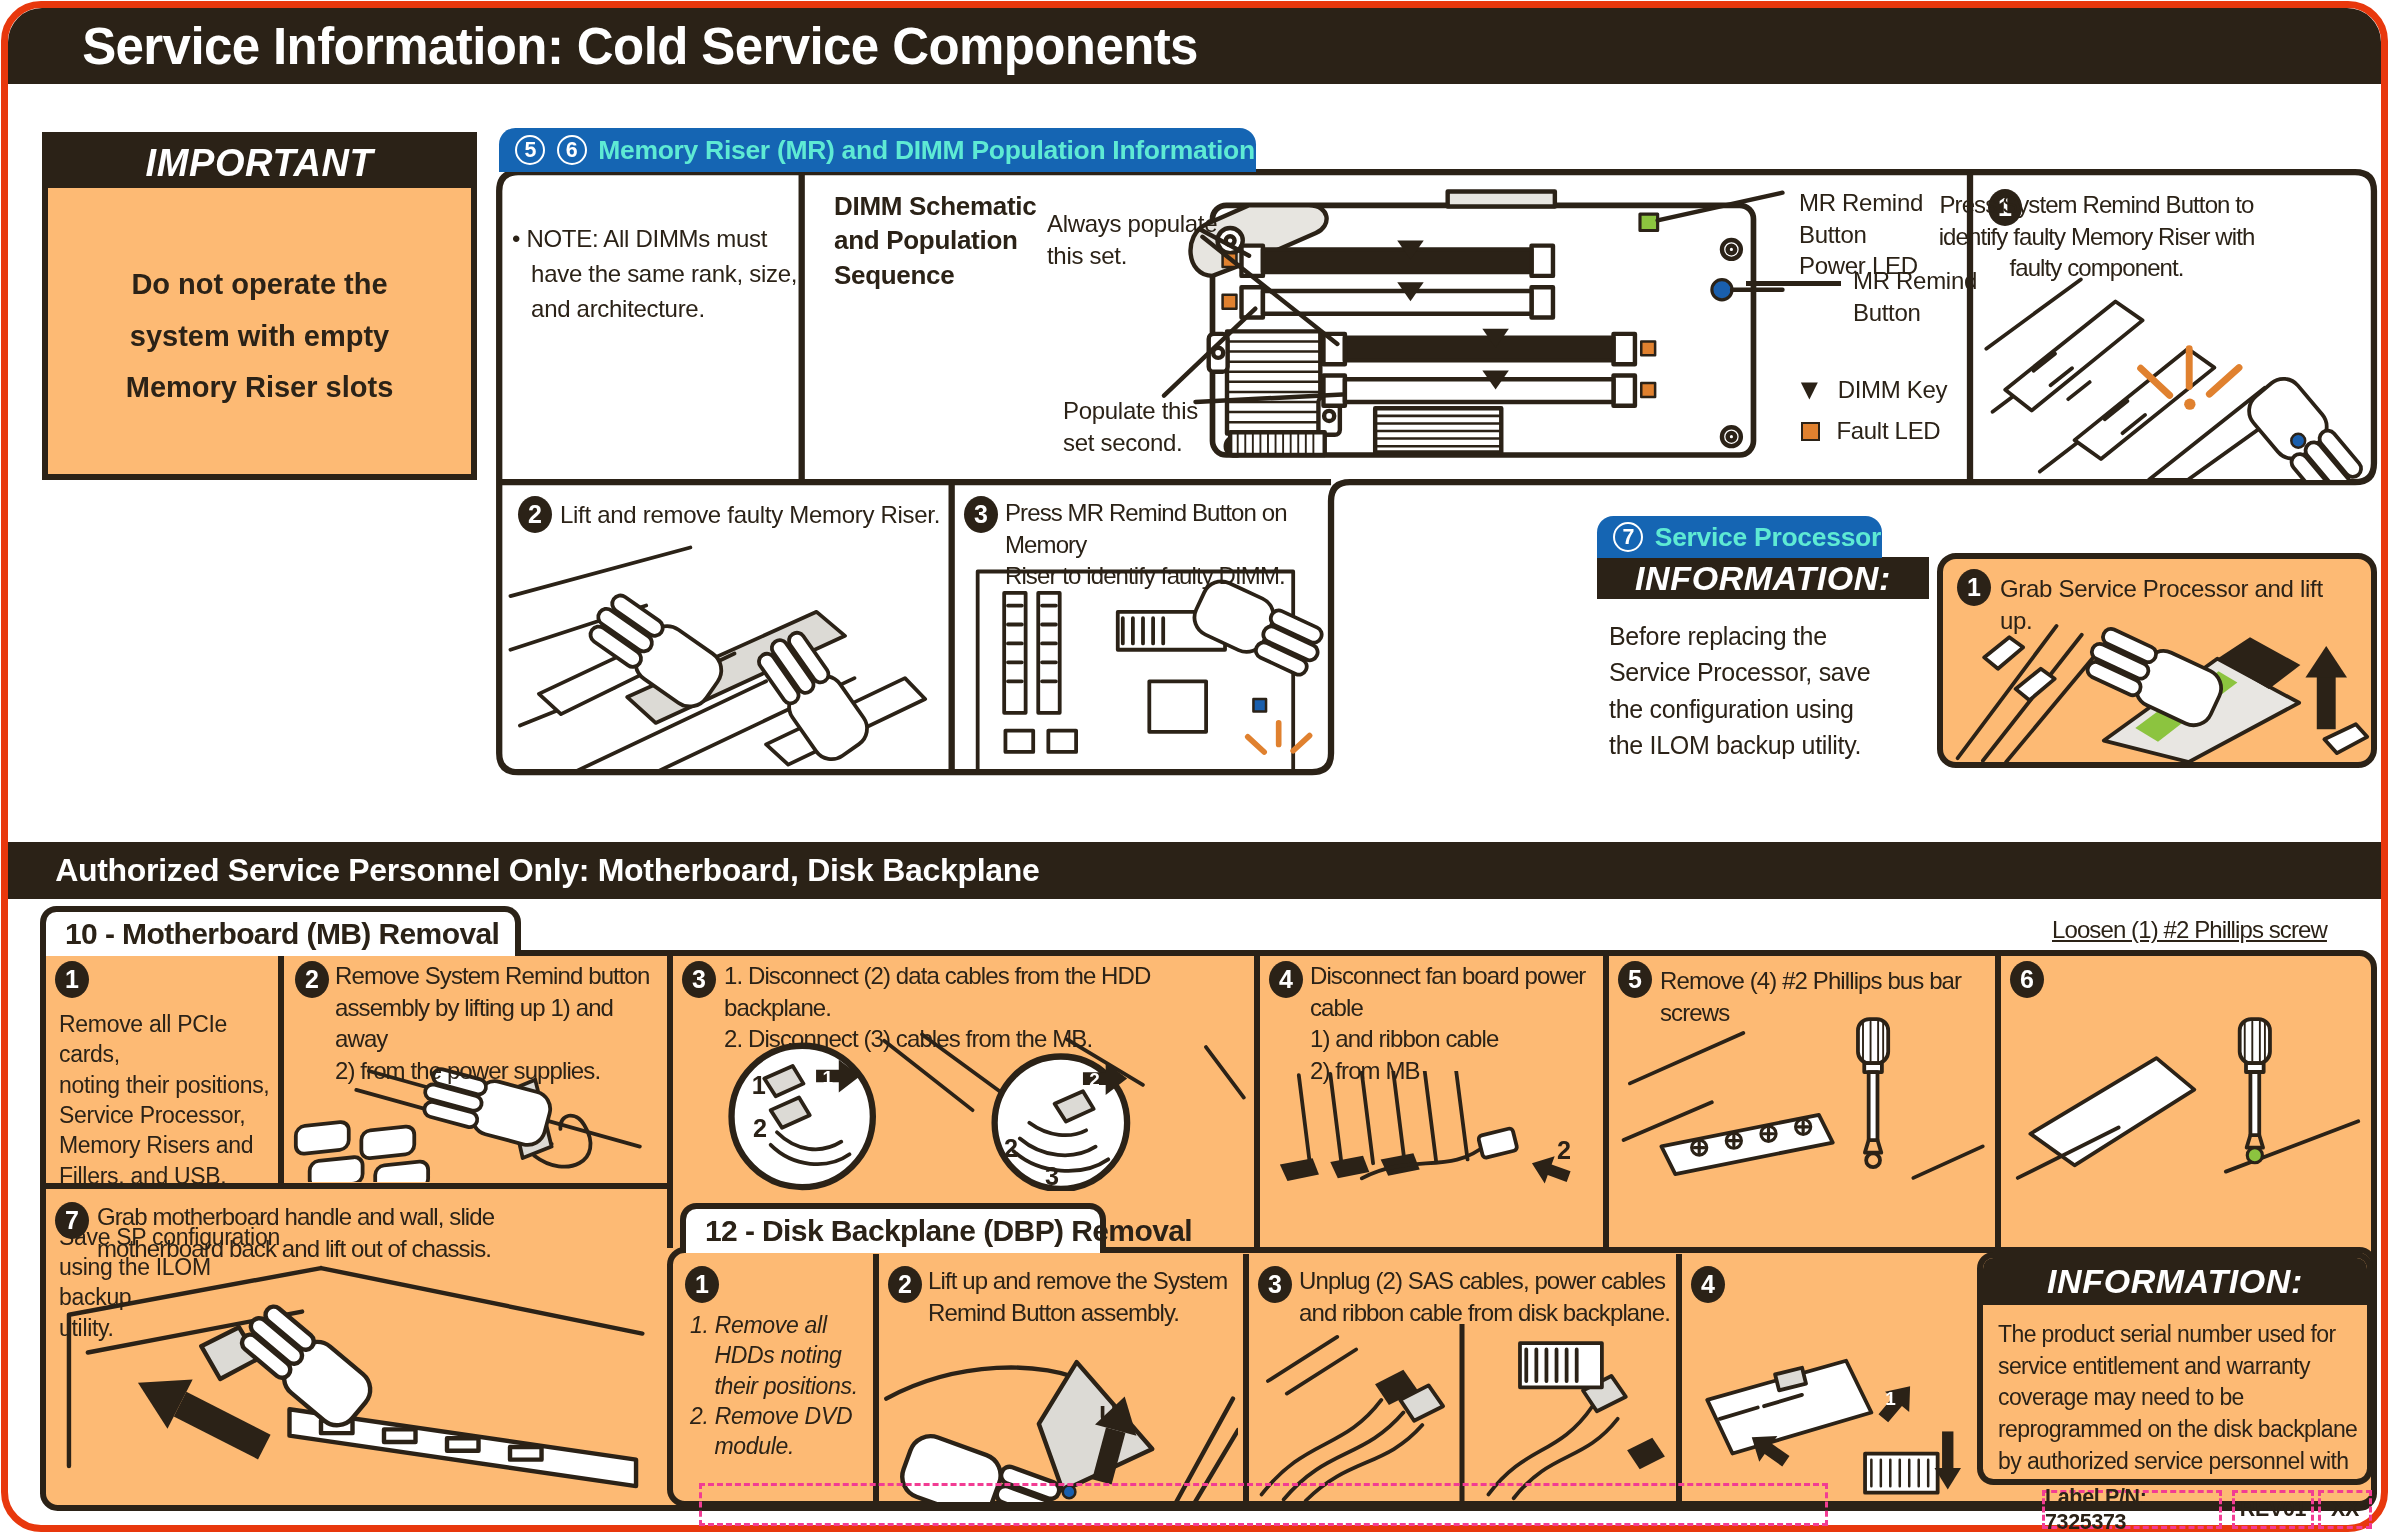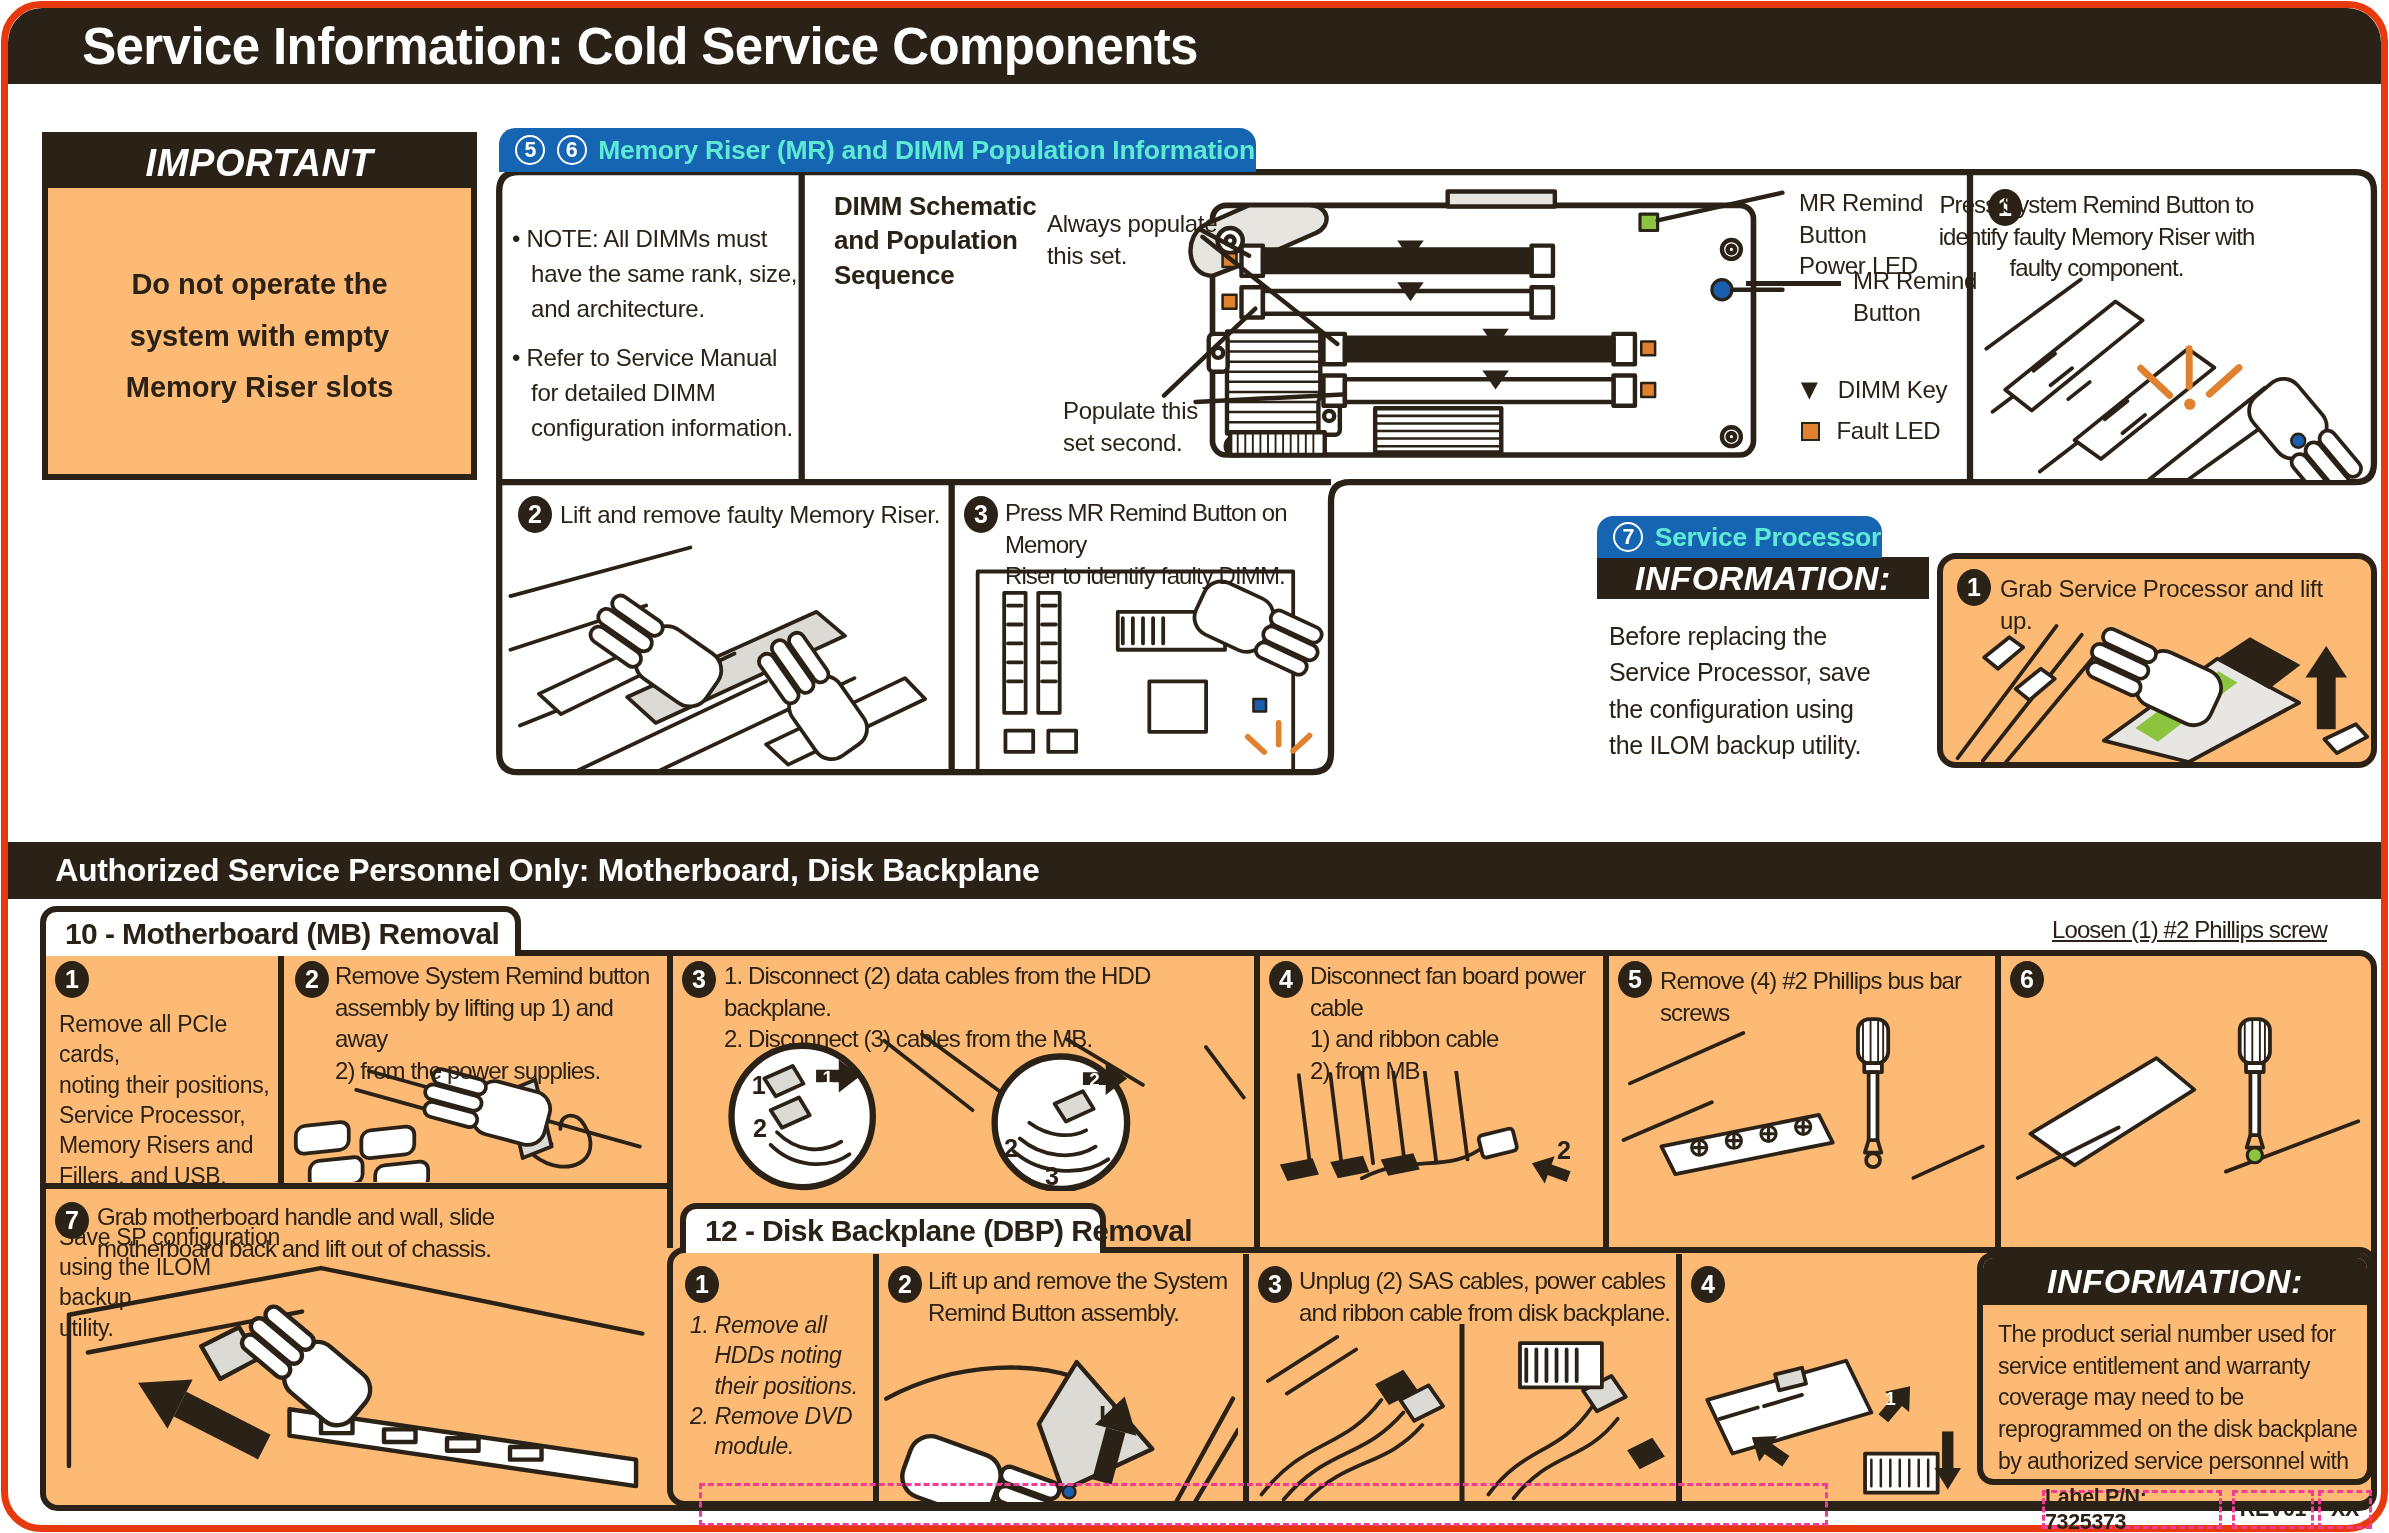--- a/index.html
+++ b/index.html
@@ -68,23 +68,20 @@
   </div>
 
   <svg class="abs" style="left:492px;top:169px;z-index:3;" width="1886" height="610" viewBox="0 0 2990 968">
     <path d="M 40 5 H 2955 Q 2985 5 2985 35 V 467 Q 2985 497 2955 497 H 1360 Q 1330 497 1330 527 V 927 Q 1330 957 1300 957 H 40 Q 10 957 10 927 V 35 Q 10 5 40 5 Z" fill="#fff" stroke="#2b2217" stroke-width="10"></path>
     <path d="M 490 5 V 497 M 2344 5 V 497 M 10 497 H 1330 M 728 497 V 957" fill="none" stroke="#2b2217" stroke-width="10"></path>
   </svg>
 
   <div class="step-text prew" style="left:512px;top:222px;width:290px;font-size:24px;line-height:1.45;">• NOTE: All DIMMs must
    have the same rank, size,
    and architecture.</div>
-  <div class="step-text prew" style="left:512px;top:341px;width:290px;font-size:24px;line-height:1.45;">• Refer to Service Manual
-   for detailed DIMM
-   configuration information.</div>
 
   <div class="step-text prew" style="left:834px;top:189px;width:208px;font-weight:700;font-size:26px;">DIMM Schematic
 and Population
 Sequence</div>
   <div class="step-text prew" style="left:1047px;top:208px;width:189px;">Always populate
 this set.</div>
   <div class="step-text prew" style="left:1063px;top:395px;width:177px;">Populate this
 set second.</div>
 
   <svg class="ill" style="left:1041px;top:175px;" width="744" height="309" viewBox="0 0 1180 490">

